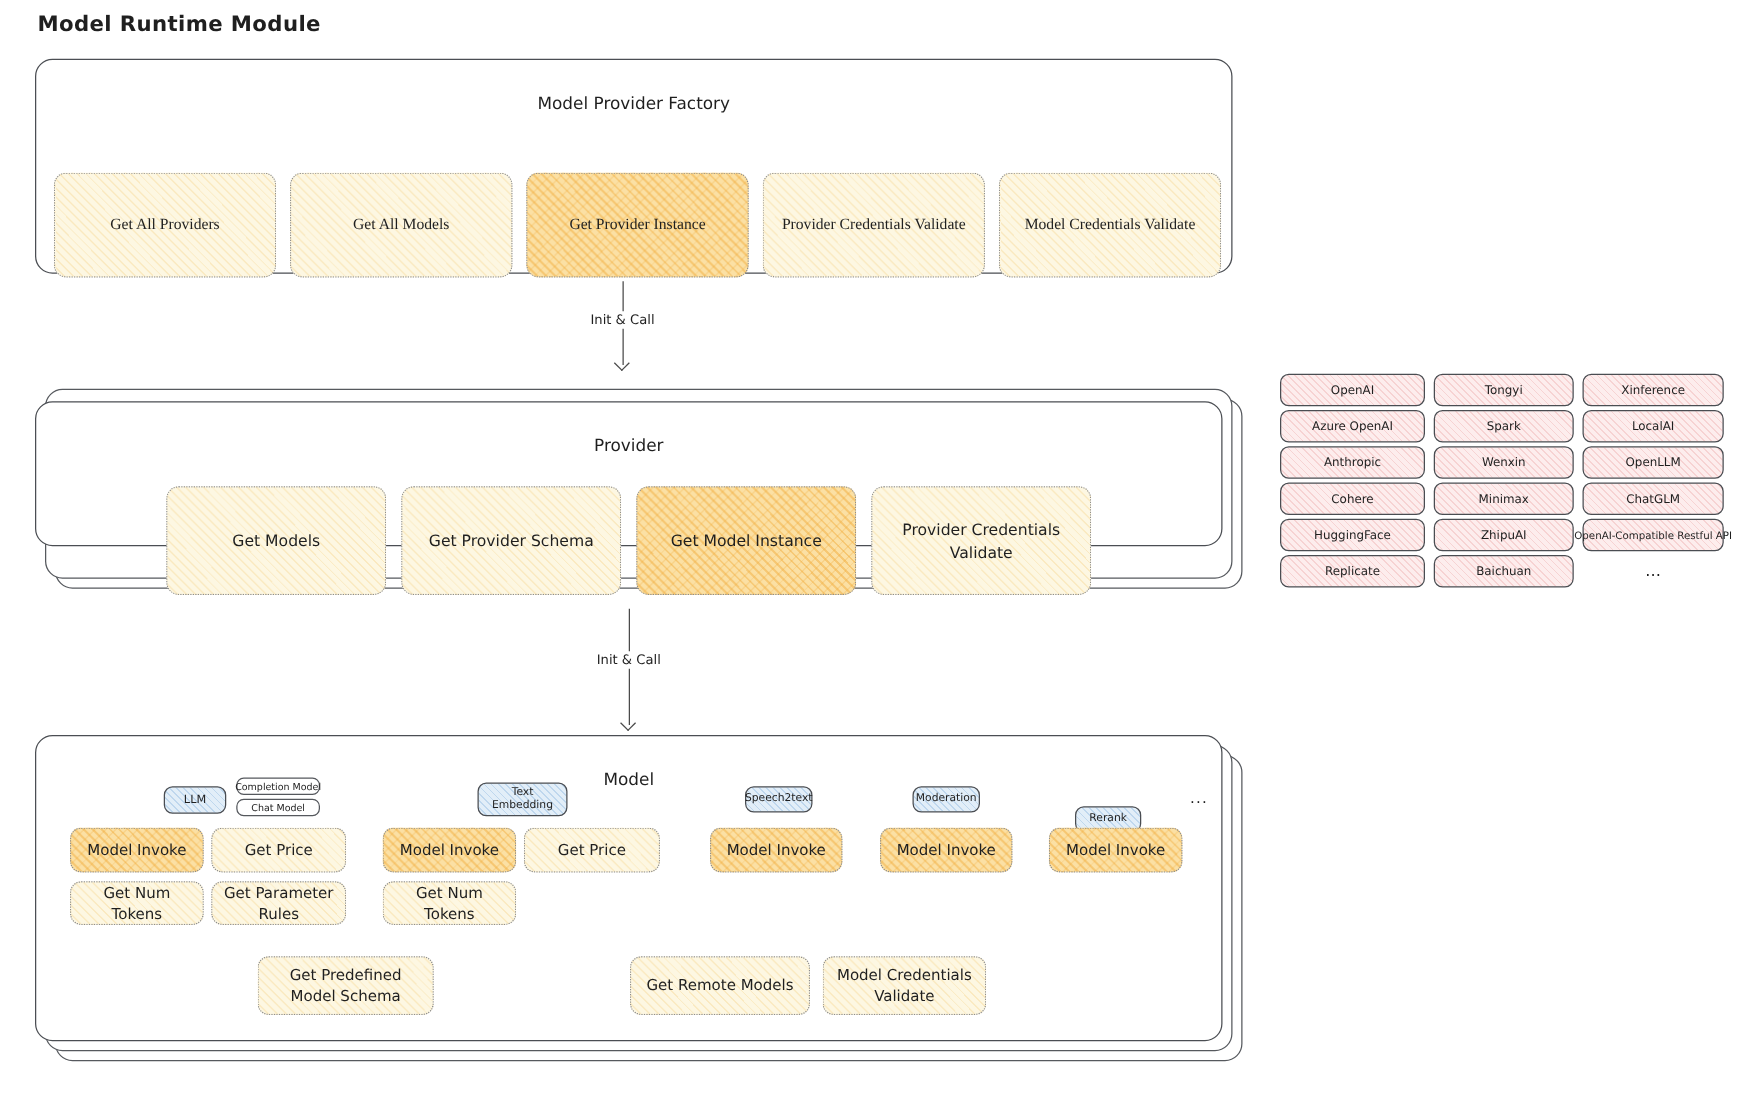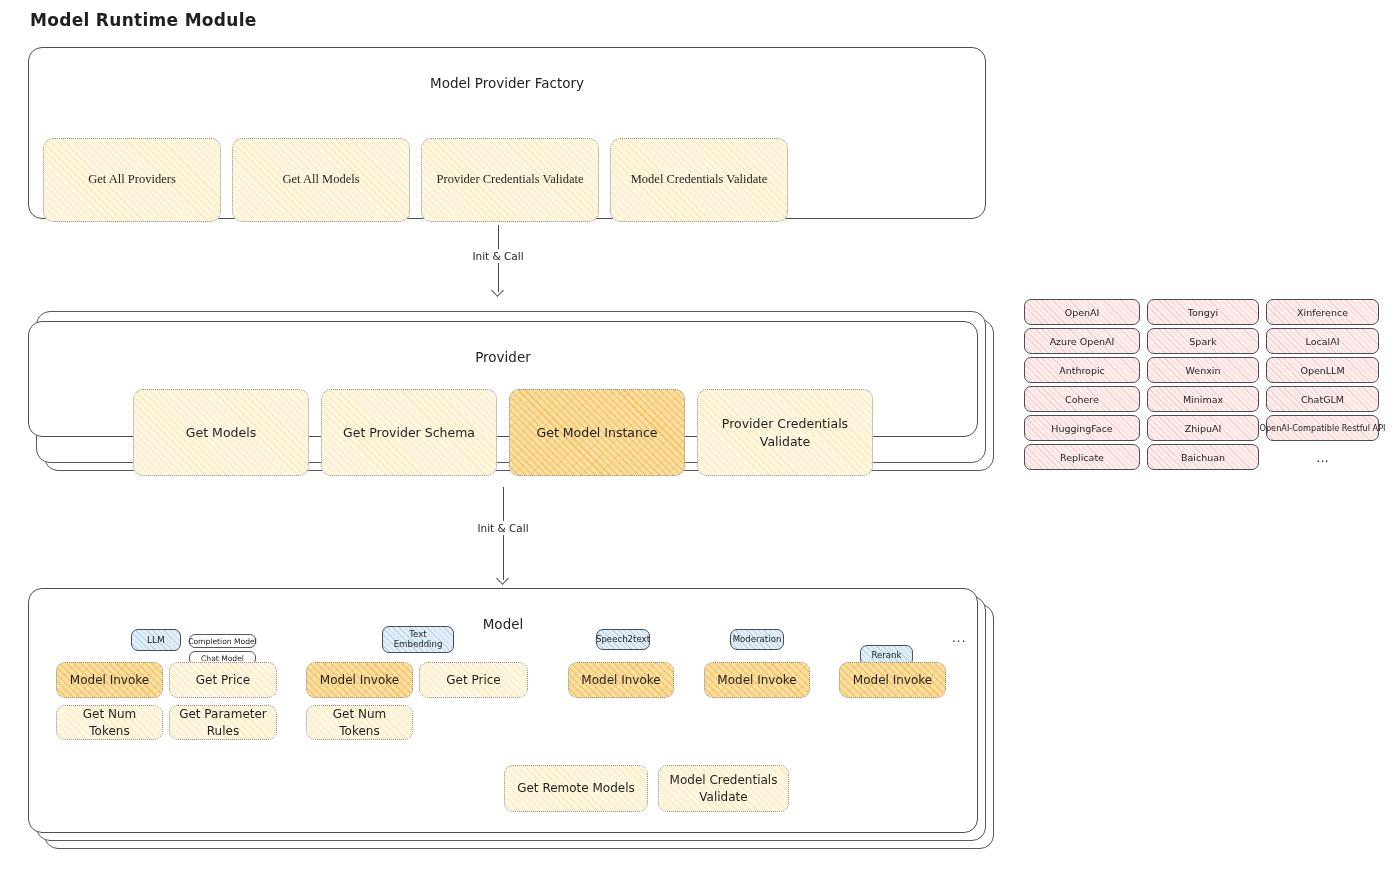--- a/index.html
+++ b/index.html
@@ -56,21 +56,21 @@
   .pcell.small { font-size:8.2px; }
   .pcell.bare { border:none; background:none; font-size:13px; }
 
   
   .badge-blue { position:absolute; display:flex; align-items:center; justify-content:center;
     text-align:center; border:1.3px solid #4a4d52; border-radius:7px; font-size:8.6px; line-height:1.15;
     background-color:#e2eef8;
     background-image:repeating-linear-gradient(45deg, rgba(125,172,218,.35) 0 1px, transparent 1px 4px);
   }
   .badge-white { position:absolute; display:flex; align-items:center; justify-content:center;
-    border:1px solid #55585d; border-radius:6px; font-size:7.6px; background:#fff; white-space:nowrap;margin-top:12px; }
+    border:1px solid #55585d; border-radius:6px; font-size:7.6px; background:#fff; white-space:nowrap; }
 
   .mbtn { position:absolute; display:flex; align-items:center; justify-content:center;
     text-align:center; border:1.6px dotted #8e8e8e; border-radius:9px; font-size:12px; line-height:1.35;
     padding:2px 6px;
     background-color:#fdf7e2;
     background-image:repeating-linear-gradient(45deg, rgba(243,200,110,.30) 0 1px, transparent 1px 5px);
   }
   .mbtn.hl {
     background-color:#fbe0a4;
     background-image:repeating-linear-gradient(45deg, rgba(240,168,52,.45) 0 1.5px, transparent 1.5px 5px),
@@ -83,20 +83,21 @@
 
 <div class="canvas">
 
   <div class="page-title">Model Runtime Module</div>
 
   <div class="panel" style="left:28px; top:47px; width:958px; height:172px;">
     <div class="panel-title">Model Provider Factory</div>
     <div class="factory-row">
       <div class="act">Get All Providers</div>
       <div class="act">Get All Models</div>
+      <div class="act hl">Get Provider Instance</div>
       <div class="act">Provider Credentials Validate</div>
       <div class="act">Model Credentials Validate</div>
     </div>
   </div>
 
   <div class="arrow" style="left:491px; top:225px; height:70px;">
     <div class="line"></div>
     <div class="head"></div>
     <div class="alabel" style="top:24px;">Init &amp; Call</div>
   </div>
@@ -162,18 +163,19 @@
       <div class="mbtn hl" style="left:277px; top:73px; width:107px; height:36px;">Model Invoke</div>
       <div class="mbtn" style="left:390px; top:73px; width:109px; height:36px;">Get Price</div>
       <div class="mbtn hl" style="left:539px; top:73px; width:106px; height:36px;">Model Invoke</div>
       <div class="mbtn hl" style="left:675px; top:73px; width:106px; height:36px;">Model Invoke</div>
       <div class="mbtn hl" style="left:810px; top:73px; width:107px; height:36px;">Model Invoke</div>
 
       <div class="mbtn" style="left:27px; top:116px; width:107px; height:35px;">Get Num Tokens</div>
       <div class="mbtn" style="left:140px; top:116px; width:108px; height:35px;">Get Parameter Rules</div>
       <div class="mbtn" style="left:277px; top:116px; width:107px; height:35px;">Get Num Tokens</div>
 
+      <div class="mbtn" style="left:177px; top:176px; width:141px; height:47px;">Get Predefined Model Schema</div>
       <div class="mbtn" style="left:475px; top:176px; width:144px; height:47px;">Get Remote Models</div>
       <div class="mbtn" style="left:629px; top:176px; width:131px; height:47px;">Model Credentials Validate</div>
     </div>
   </div>
 
 </div>
 
 </body></html>

